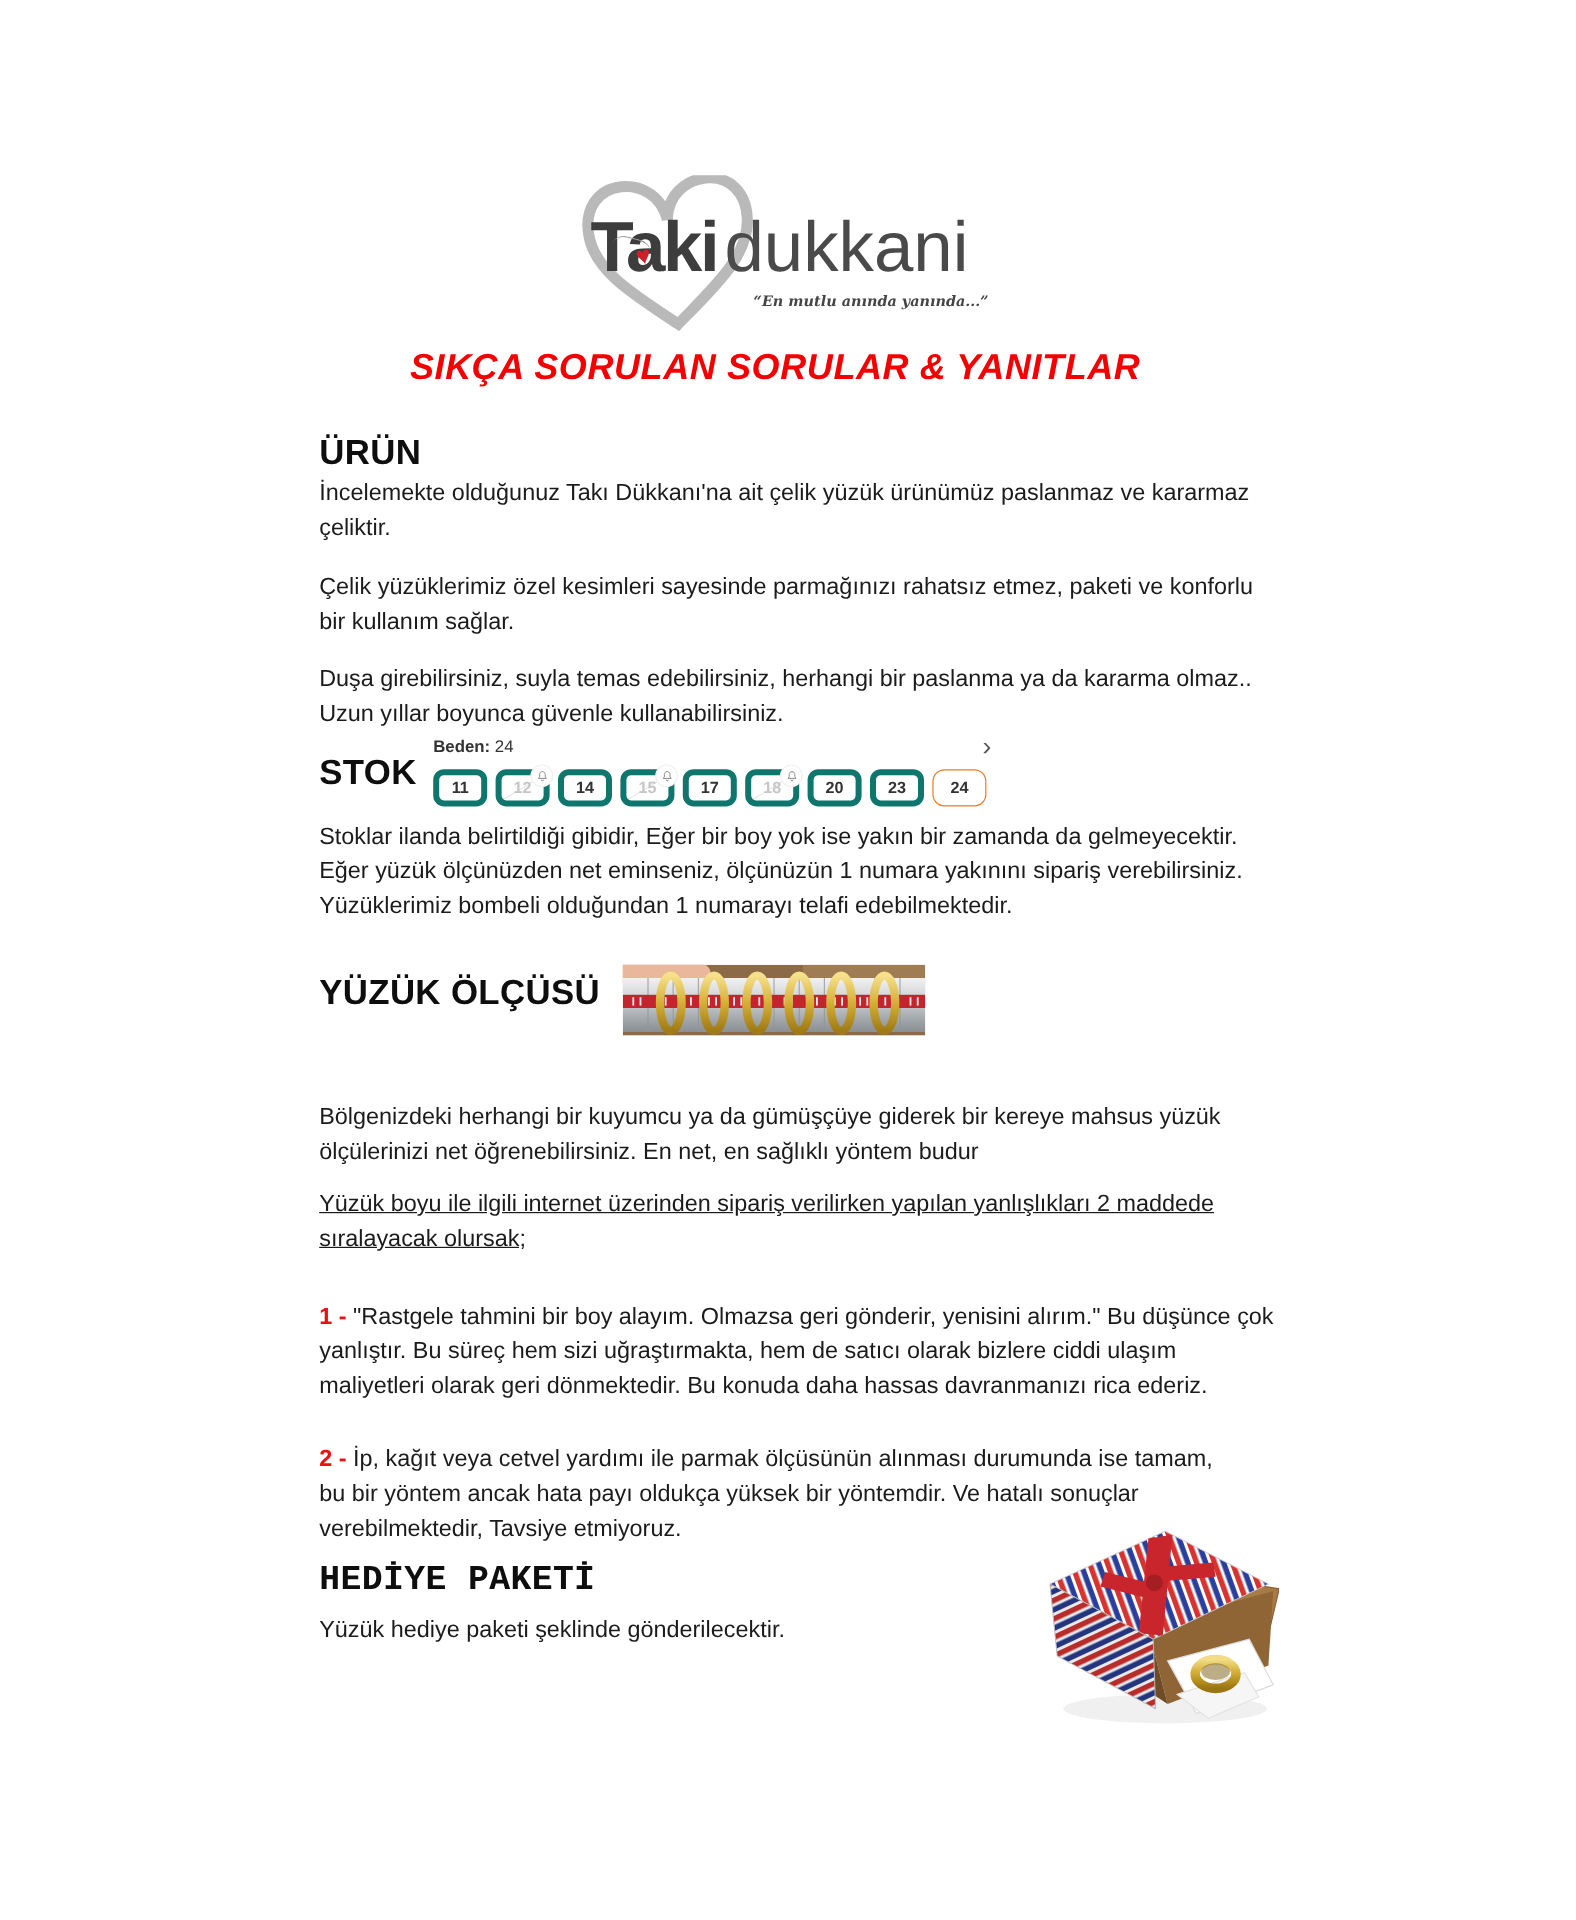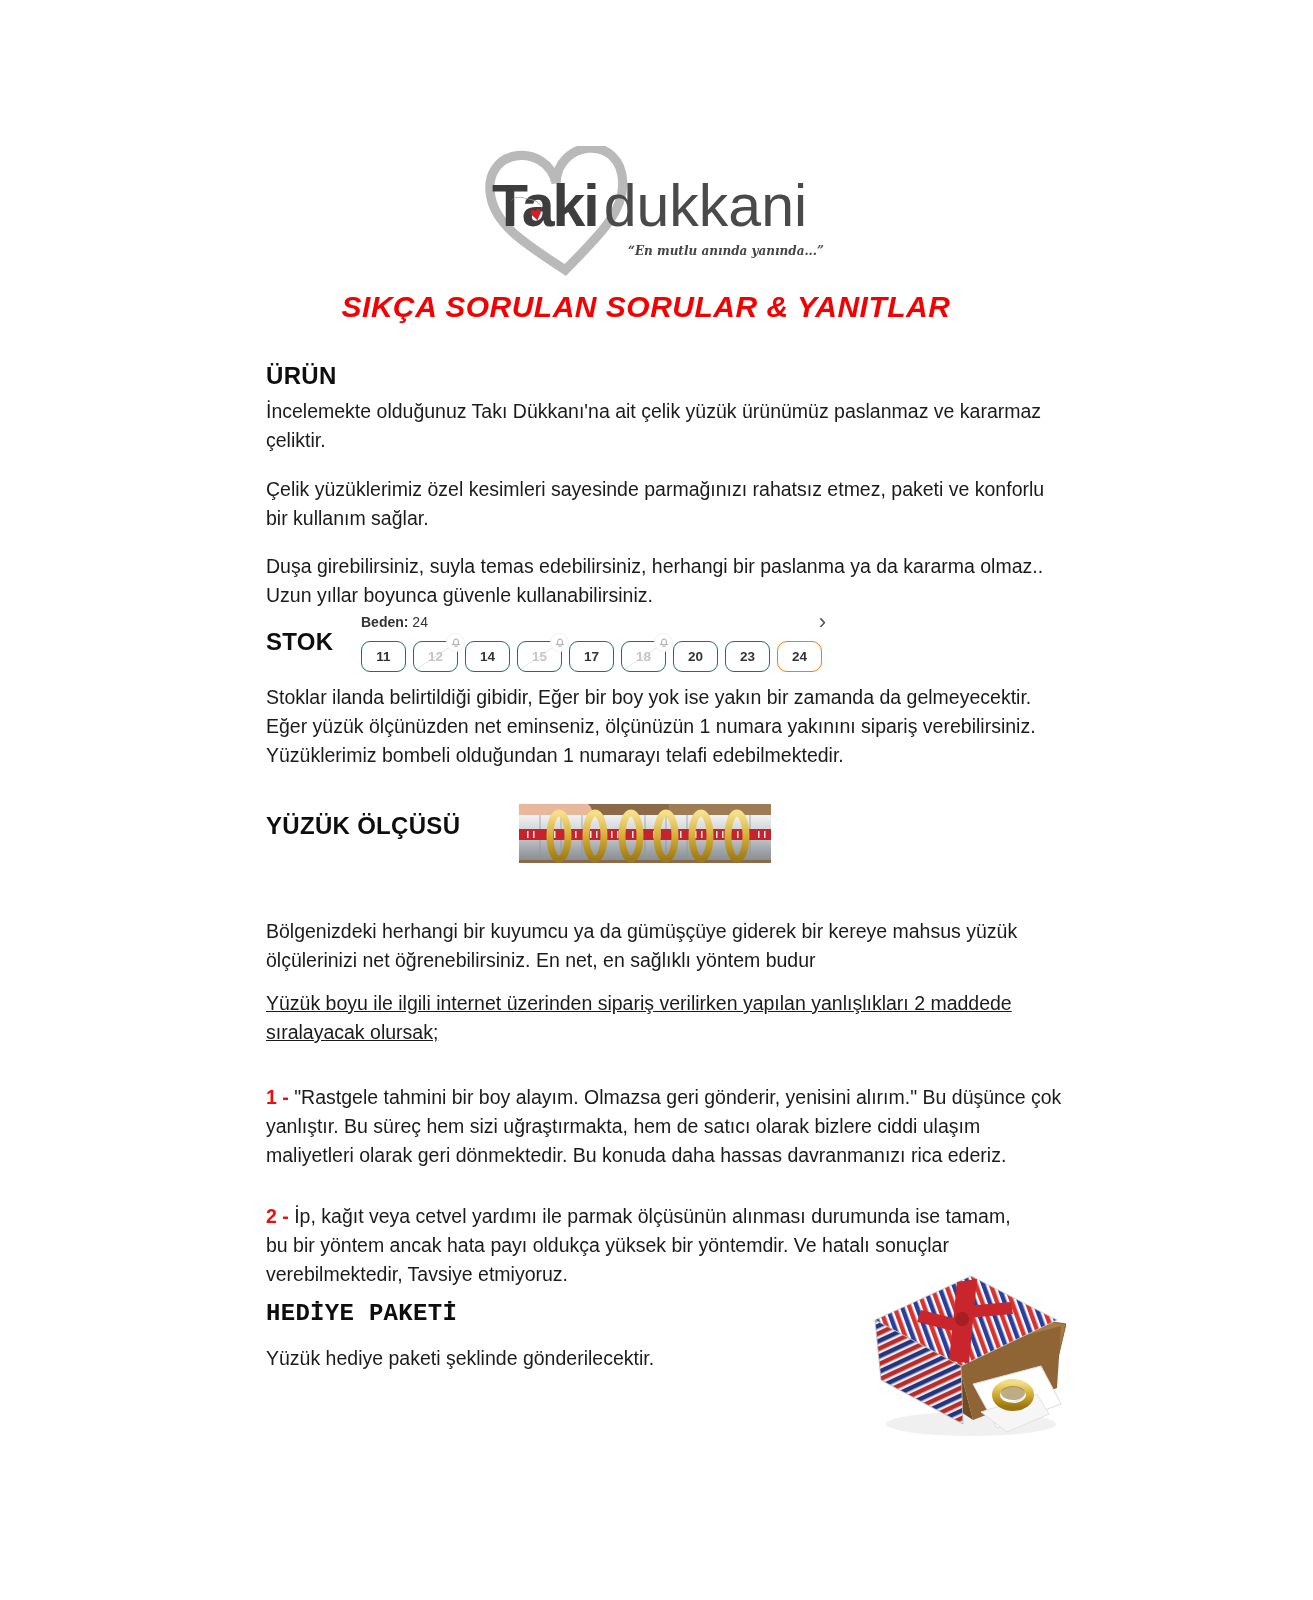--- a/index.html
+++ b/index.html
@@ -19,33 +19,33 @@
   .chain{position:absolute;left:44px;top:52px;width:32px;height:16px;border:none;border-top:1.5px solid #9a9a9a;border-radius:50%/70%;transform:rotate(14deg);}
   .tagline{position:absolute;left:162px;top:98px;width:220px;
     font-family:"DejaVu Serif", serif;font-style:italic;font-weight:bold;
     font-size:12px;color:#454545;white-space:nowrap;}
 
   
   .page-title{position:absolute;left:0;top:290px;width:760px;text-align:center;
     font-size:30px;font-weight:bold;font-style:italic;color:#f40000;letter-spacing:.5px;}
 
   
-  .h2{font-size:24px;font-weight:bold;color:#0e0e0e;letter-spacing:.3px;}
+  .h2{font-size:29px;font-weight:bold;color:#0e0e0e;letter-spacing:.3px;}
   .para{font-size:19.5px;line-height:29px;color:#1b1b1b;width:805px;}
   .abs{position:absolute;left:0;}
 
   
   .stok-h{top:628px;}
   .size-widget{position:absolute;left:95px;top:612px;width:467px;}
   .size-header{display:flex;justify-content:space-between;align-items:center;height:20px;}
   .size-label{font-size:14px;color:#333;}
   .size-label b{font-weight:bold;color:#333;}
   .size-chevron{font-size:22px;line-height:16px;color:#555;cursor:pointer;padding:0 2px;}
   .chips{display:flex;gap:7px;margin-top:9px;}
-  .chip{width:45px;height:31px;border:1px solid #0f766e;border-radius:9px;background:#fff;
+  .chip{width:45px;height:31px;border:5px solid #0f766e;border-radius:9px;background:#fff;
     display:flex;align-items:center;justify-content:center;
     font-size:13.5px;font-weight:bold;color:#333;position:relative;cursor:pointer;box-sizing:border-box;}
   .chip.disabled{color:#c6c6c6;font-weight:700;
     background-image:linear-gradient(to bottom right,transparent calc(50% - .7px),#e0e0e0 50%,transparent calc(50% + .7px));}
   .chip.selected{border:1.5px solid #f27a1a;border-radius:10px;}
   .bell{position:absolute;top:-9px;right:-8px;width:17px;height:17px;border-radius:50%;
     background:#fff;border:1px solid #f0f0f0;display:flex;align-items:center;justify-content:center;}
 
   
   .olcu-h{top:812px;}

